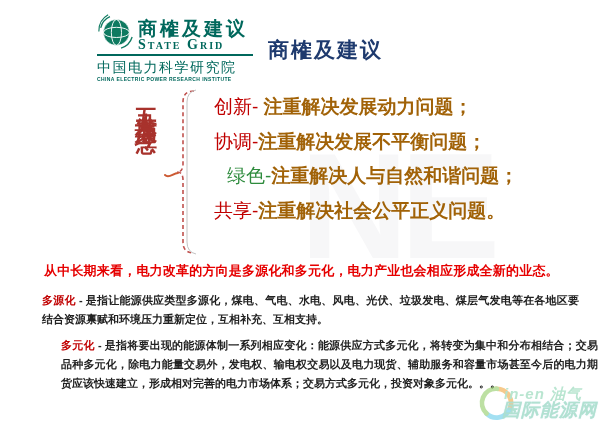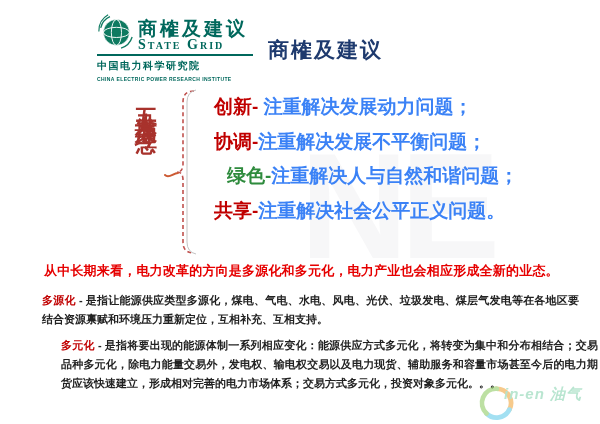--- a/index.html
+++ b/index.html
@@ -24,21 +24,21 @@
     font-family: Liberation Serif, serif;
     font-variant: small-caps;
     font-size: 14px; font-weight: bold; color: #00685c; letter-spacing: 2px;
   }
   .logo-divider {
     position: absolute; left: 97px; top: 54px; width: 156px; height: 2px;
     background: #00685c;
   }
   .institute-cn {
     position: absolute; left: 97px; top: 59px;
-    font-size: 10px; font-weight: bold; color: #00685c; letter-spacing: 1.5px;
+    font-size: 14px; font-weight: normal; color: #00685c; letter-spacing: 1.5px;
   }
   .institute-en {
     position: absolute; left: 97px; top: 76px;
     font-size: 5px; font-weight: bold; color: #00685c; letter-spacing: 0.4px;
   }
 
   .page-title {
     position: absolute; left: 268px; top: 36px;
     font-size: 21px; font-weight: bold; color: #1e3a6e; letter-spacing: 2px;
   }
@@ -47,23 +47,23 @@
   .vertical-label {
     position: absolute; left: 131px; top: 90px;
     writing-mode: vertical-rl; text-orientation: upright;
     font-size: 22px; font-weight: bold; color: #a8322c;
     letter-spacing: 5px; height: 170px;
   }
   .brace { position: absolute; left: 160px; top: 88px; width: 44px; height: 168px; }
 
   .concept-list { position: absolute; left: 214px; top: 90px; width: 370px; }
   .concept-item { font-size: 19px; line-height: 34.5px; white-space: nowrap; }
-  .kw { font-weight: bold; color: #c00000; }
+  .kw { font-weight: normal; color: #c00000; }
   .kw-green { color: #2e8b3d; margin-left: 13px; }
-  .concept-text { color: #3b82f6; font-weight: 600; }
+  .concept-text { color: #a16207; font-weight: 600; }
 
   
   .summary {
     position: absolute; left: 44px; top: 262px; width: 535px;
     font-size: 13px; font-weight: bold; color: #e60000;
     letter-spacing: 0.2px; line-height: 18px;
   }
   .definition {
     position: absolute; left: 42px; width: 537px;
     font-size: 11px; font-weight: bold; color: #222222;
@@ -152,15 +152,16 @@
     <span class="def-term">多元化</span><span> - </span><span>是指将要出现的能源体制一系列相应变化：能源供应方式多元化，将转变为集中和分布相结合；交易品种多元化，除电力能量交易外，发电权、输电权交易以及电力现货、辅助服务和容量市场甚至今后的电力期货应该快速建立，形成相对完善的电力市场体系；交易方式多元化，投资对象多元化。。。</span>
   </div>
 
   <div class="site-watermark">
     <svg class="wm-logo" viewBox="0 0 40 40">
       <path d="M20,5 A15,15 0 0 1 33,27" fill="none" stroke="#f0a030" stroke-width="5" stroke-linecap="round"></path>
       <path d="M33,27 A15,15 0 0 1 9,31" fill="none" stroke="#58c8e8" stroke-width="5" stroke-linecap="round"></path>
       <path d="M9,31 A15,15 0 0 1 20,5" fill="none" stroke="#88c858" stroke-width="5" stroke-linecap="round"></path>
     </svg>
     <div class="wm-line1">in-en 油气</div>
+    <div class="wm-line2">国际能源网</div>
   </div>
 
 </div>
 
 </body></html>

